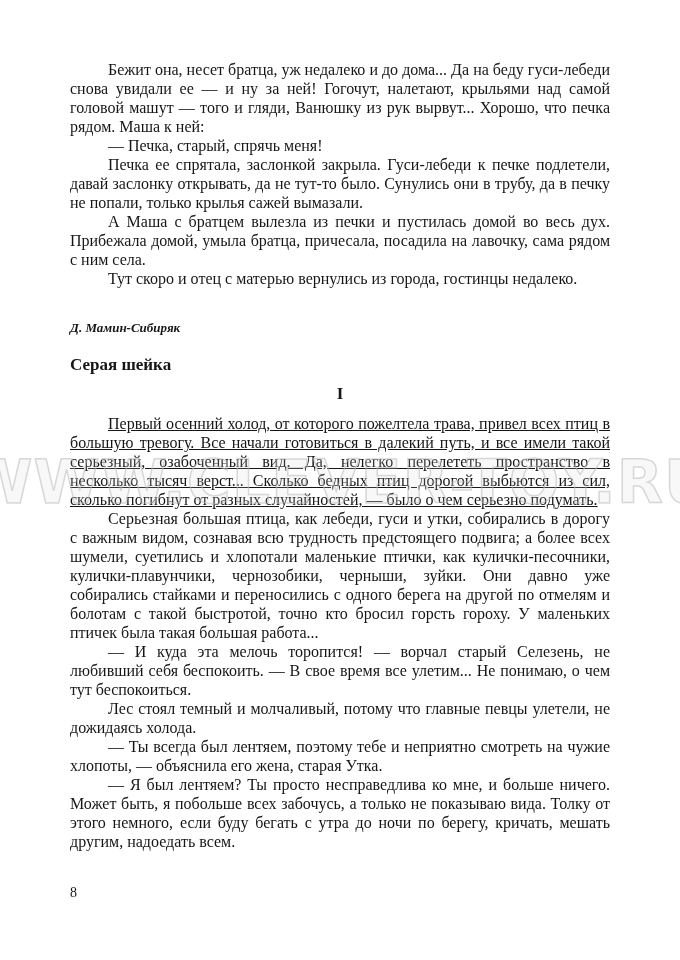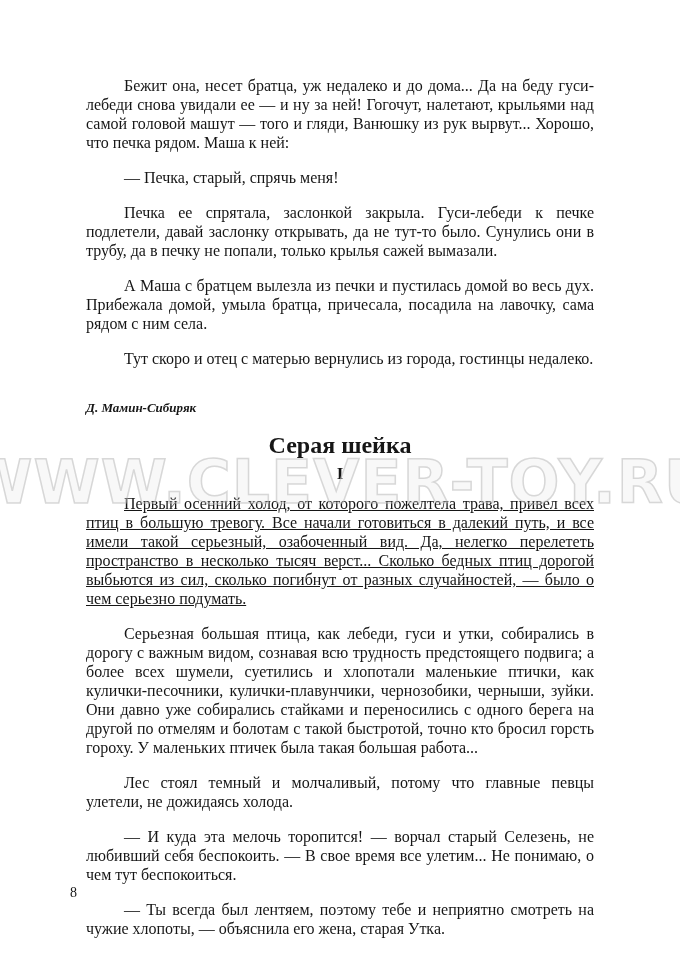--- a/index.html
+++ b/index.html
@@ -16,37 +16,36 @@
     position: absolute;
     left: 70px;
     top: 60px;
     width: 540px;
     font-size: 16px;
     line-height: 19px;
     text-align: justify;
     z-index: 1;
   }
   .text-block p {
-    margin: 16px;
+    margin: 0;
     text-indent: 38px;
   }
   .author {
     margin-top: 30px !important;
     font-weight: bold;
     font-style: italic;
     font-size: 13px;
     text-indent: 0 !important;
     text-align: left;
   }
   .story-title {
     margin: 16px 0 0 0;
-    font-size: 24px;
+    font-size: 17px;
     line-height: 24px;
     font-weight: bold;
-    text-align: center;
     text-indent: 0;
   }
   .chapter-numeral {
     margin-top: 6px;
     font-size: 17px;
     line-height: 21px;
     font-weight: bold;
     text-align: center;
   }
   .first-story2 { margin-top: 10px !important; text-decoration: underline; }
@@ -90,21 +89,22 @@
     <p>Тут скоро и отец с матерью вернулись из города, гостинцы недалеко.</p>
 
     <p class="author">Д. Мамин-Сибиряк</p>
 
     <h1 class="story-title">Серая шейка</h1>
 
     <div class="chapter-numeral">I</div>
 
     <p class="first-story2">Первый осенний холод, от которого пожелтела трава, привел всех птиц в большую тревогу. Все начали готовиться в далекий путь, и все имели такой серьезный, озабоченный вид. Да, нелегко перелететь пространство в несколько тысяч верст... Сколько бедных птиц дорогой выбьются из сил, сколько погибнут от разных случайностей, — было о чем серьезно подумать.</p>
     <p>Серьезная большая птица, как лебеди, гуси и утки, собирались в дорогу с важным видом, сознавая всю трудность предстоящего подвига; а более всех шумели, суетились и хлопотали маленькие птички, как кулички-песочники, кулички-плавунчики, чернозобики, черныши, зуйки. Они давно уже собирались стайками и переносились с одного берега на другой по отмелям и болотам с такой быстротой, точно кто бросил горсть гороху. У маленьких птичек была такая большая работа...</p>
+    <p>— И куда эта мелочь торопится! — ворчал старый Селезень, не любивший себя беспокоить. — В свое время все улетим... Не понимаю, о чем тут беспокоиться.</p>
     <p>Лес стоял темный и молчаливый, потому что главные певцы улетели, не дожидаясь холода.</p>
-    <p>— И куда эта мелочь торопится! — ворчал старый Селезень, не любивший себя беспокоить. — В свое время все улетим... Не понимаю, о чем тут беспокоиться.</p>
     <p>— Ты всегда был лентяем, поэтому тебе и неприятно смотреть на чужие хлопоты, — объяснила его жена, старая Утка.</p>
+    <p>— Я был лентяем? Ты просто несправедлива ко мне, и больше ничего. Может быть, я побольше всех забочусь, а только не показываю вида. Толку от этого немного, если буду бегать с утра до ночи по берегу, кричать, мешать другим, надоедать всем.</p>
 
   </main>
 
   <div class="page-number">8</div>
 
 </div>
 
 </body></html>

